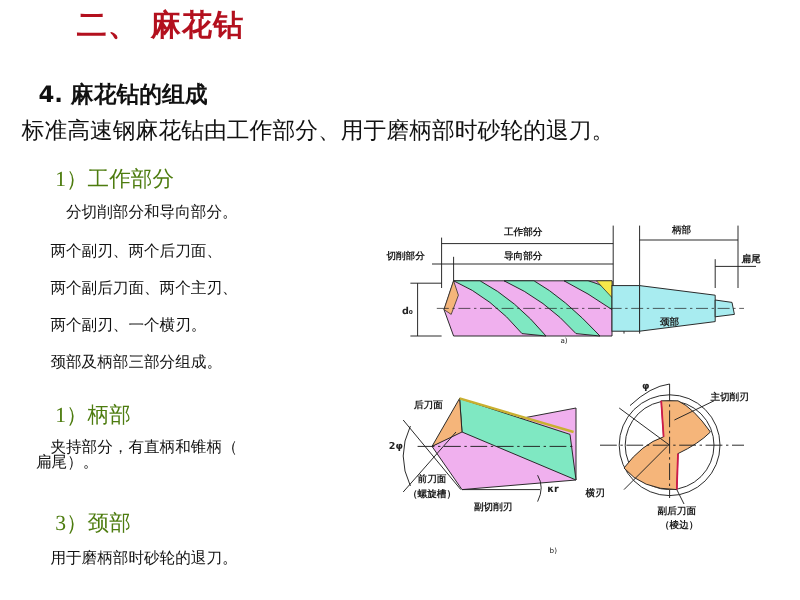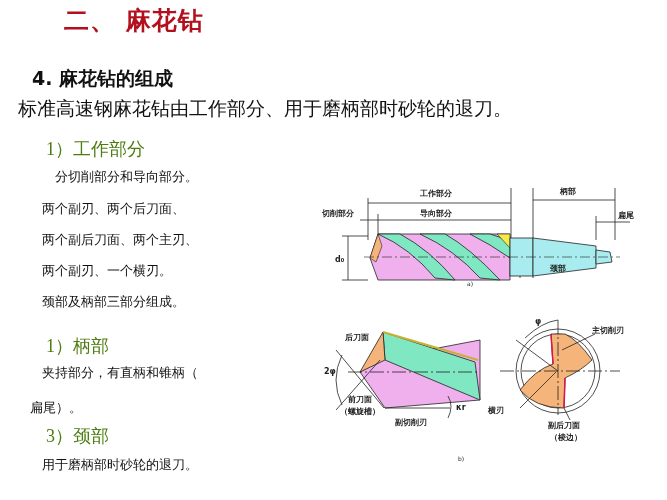--- a/index.html
+++ b/index.html
@@ -23,21 +23,21 @@
 
 <div class="abs sub" style="left:46px; top:137px;">1）工作部分</div>
 <div class="abs body" style="left:42px; top:168px;">　分切削部分和导向部分。</div>
 <div class="abs body" style="left:42px; top:200px;">两个副刃、两个后刀面、</div>
 <div class="abs body" style="left:42px; top:231px;font-family:Liberation Mono, monospace;">两个副后刀面、两个主刃、</div>
 <div class="abs body" style="left:42px; top:262px;">两个副刃、一个横刃。</div>
 <div class="abs body" style="left:42px; top:293px;">颈部及柄部三部分组成。</div>
 
 <div class="abs sub" style="left:46px; top:334px;">1）柄部</div>
 <div class="abs body" style="left:42px; top:364px;">夹持部分，有直柄和锥柄（</div>
-<div class="abs body" style="left:30px; top:399px;">扁尾）。</div>
+<div class="abs body" style="left:30px; top:376px;">扁尾）。</div>
 
 <div class="abs sub" style="left:46px; top:424px;text-align:right;">3）颈部</div>
 <div class="abs body" style="left:42px; top:456px;">用于磨柄部时砂轮的退刀。</div>
 
 <svg class="diagram" style="left:320px; top:178px;" width="347" height="118" viewBox="0 0 347 118">
 
   <g stroke="#222" stroke-width="0.8" fill="none">
     <line x1="48" y1="20" x2="48" y2="62"></line>
     <line x1="191" y1="10" x2="191" y2="80"></line>
     <line x1="48" y1="25" x2="191" y2="25"></line>

